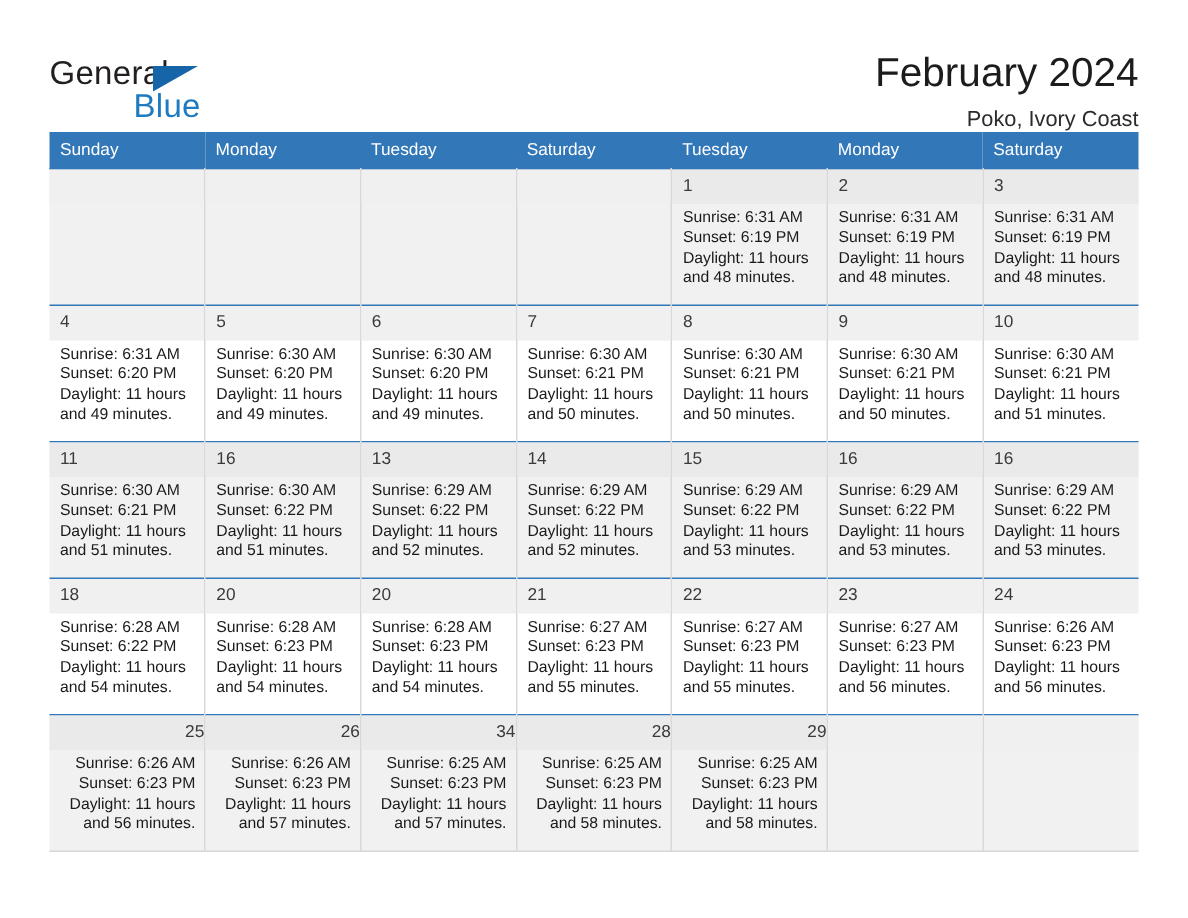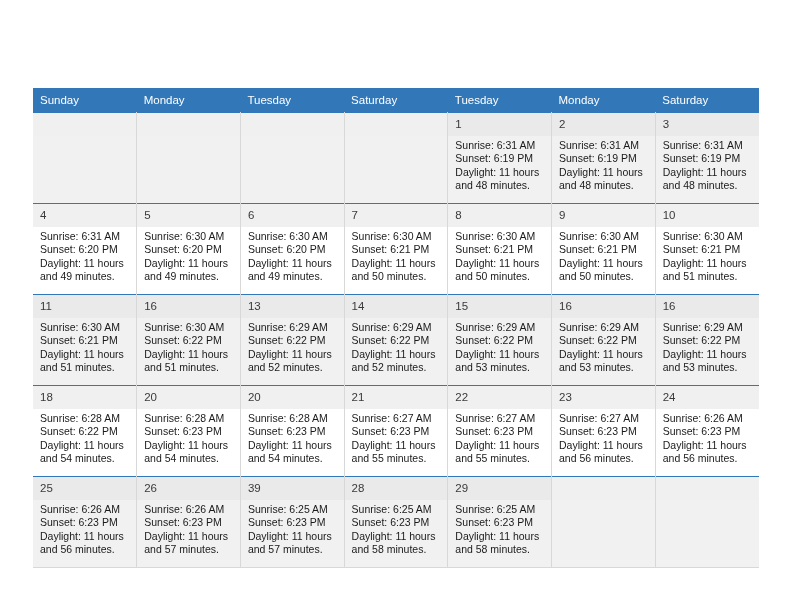--- a/index.html
+++ b/index.html
@@ -113,21 +113,21 @@
 
   tbody td {
     vertical-align: top;
     padding: 0;
     height: 90px;
     border-top: 1px solid #3277b8;
     border-right: 1px solid #d8d8d8;
     background: #ffffff;
   }
   tbody td:last-child { border-right: none; }
-  tbody tr:last-child td { border-bottom: 1px solid #d8d8d8; }
+  tbody tr:last-child td { border-bottom: 1px solid #d8d8d8; text-align: right; }
 
   tbody td.shaded { background: #f1f1f1; }
 
   .cell {
     position: relative;
     height: 100%;
     box-sizing: border-box;
   }
   .daynum {
     display: block;
@@ -146,20 +146,34 @@
     line-height: 13.4px;
     color: #1a1a1a;
   }
   .cell-body div { white-space: nowrap; }
 </style>
 </head>
 <body>
 
 <div class="page">
 
+  <div class="top-bar">
+
+    <div class="logo">
+      <span class="logo-general">General</span>
+      <span class="logo-tri"></span>
+      <span class="logo-blue">Blue</span>
+    </div>
+
+    <div class="title-block">
+      <div class="month-title">February 2024</div>
+      <div class="location-title">Poko, Ivory Coast</div>
+    </div>
+
+  </div>
 
   <div class="calendar">
     <table class="cal-table">
       <colgroup>
         <col>
           <col>
           <col>
           <col>
           <col>
           <col>
@@ -487,21 +501,21 @@
                 <div class="cell-body">
                   <div>Sunrise: 6:26 AM</div>
                   <div>Sunset: 6:23 PM</div>
                   <div>Daylight: 11 hours</div>
                   <div>and 57 minutes.</div>
                 </div>
               </div>
             </td>
             <td class="shaded">
               <div class="cell">
-                <span class="daynum">39</span>
+                <span class="daynum">34</span>
                 <div class="cell-body">
                   <div>Sunrise: 6:25 AM</div>
                   <div>Sunset: 6:23 PM</div>
                   <div>Daylight: 11 hours</div>
                   <div>and 57 minutes.</div>
                 </div>
               </div>
             </td>
             <td class="shaded">
               <div class="cell">

